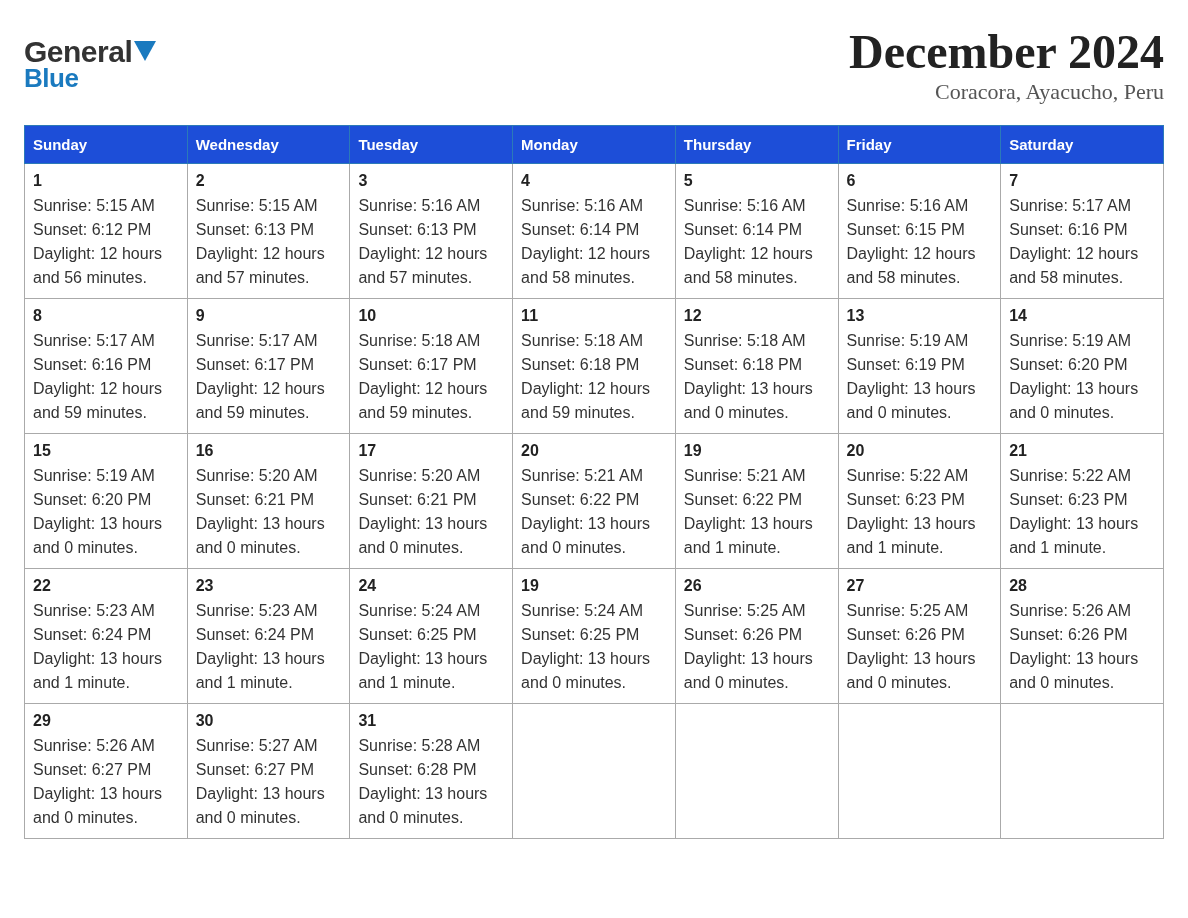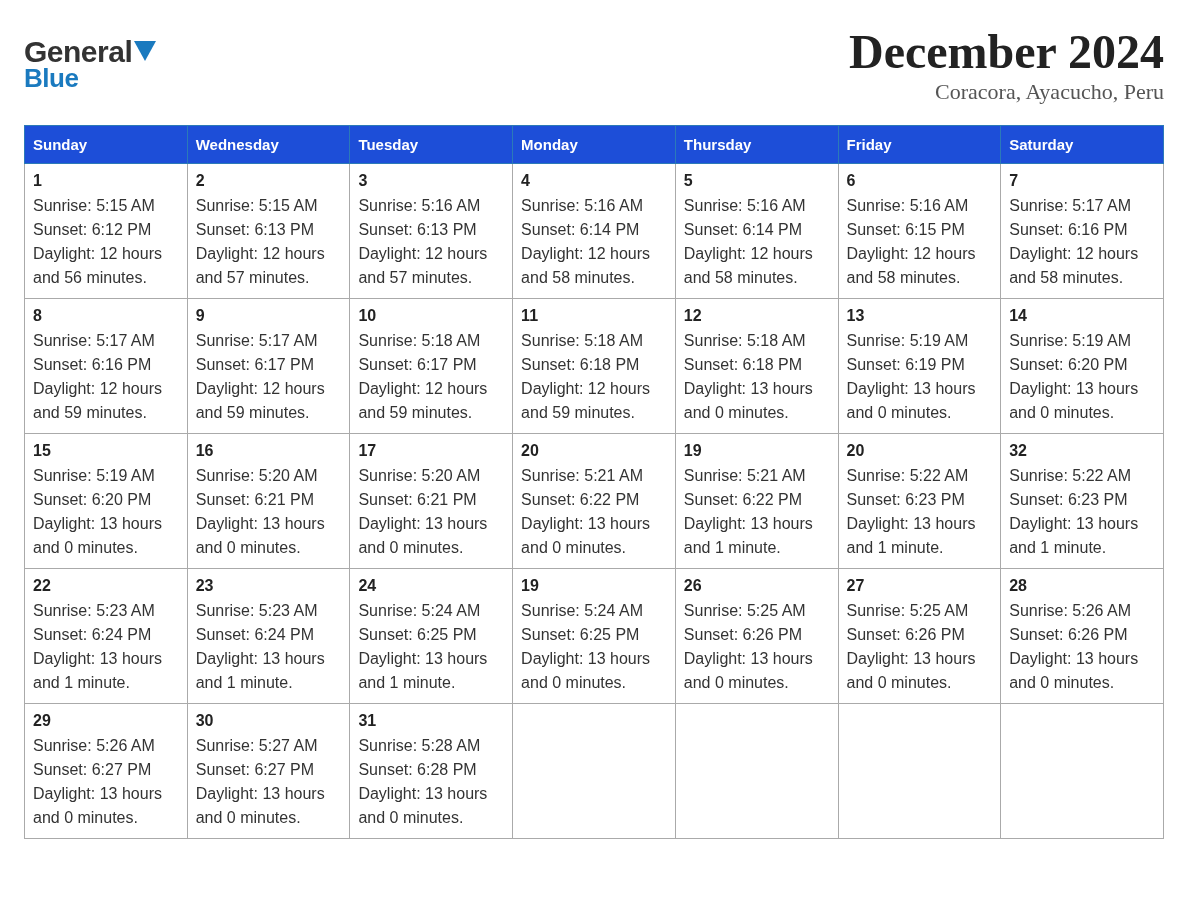--- a/index.html
+++ b/index.html
@@ -207,21 +207,21 @@
         </td>
         <td>
           <span class="day-number">19</span>
           <div class="day-info">Sunrise: 5:21 AM<br>Sunset: 6:22 PM<br>Daylight: 13 hours and 1 minute.</div>
         </td>
         <td>
           <span class="day-number">20</span>
           <div class="day-info">Sunrise: 5:22 AM<br>Sunset: 6:23 PM<br>Daylight: 13 hours and 1 minute.</div>
         </td>
         <td>
-          <span class="day-number">32</span>
+          <span class="day-number">21</span>
           <div class="day-info">Sunrise: 5:22 AM<br>Sunset: 6:23 PM<br>Daylight: 13 hours and 1 minute.</div>
         </td>
       </tr>
       <tr class="row-border-top">
         <td>
           <span class="day-number">22</span>
           <div class="day-info">Sunrise: 5:23 AM<br>Sunset: 6:24 PM<br>Daylight: 13 hours and 1 minute.</div>
         </td>
         <td>
           <span class="day-number">23</span>

